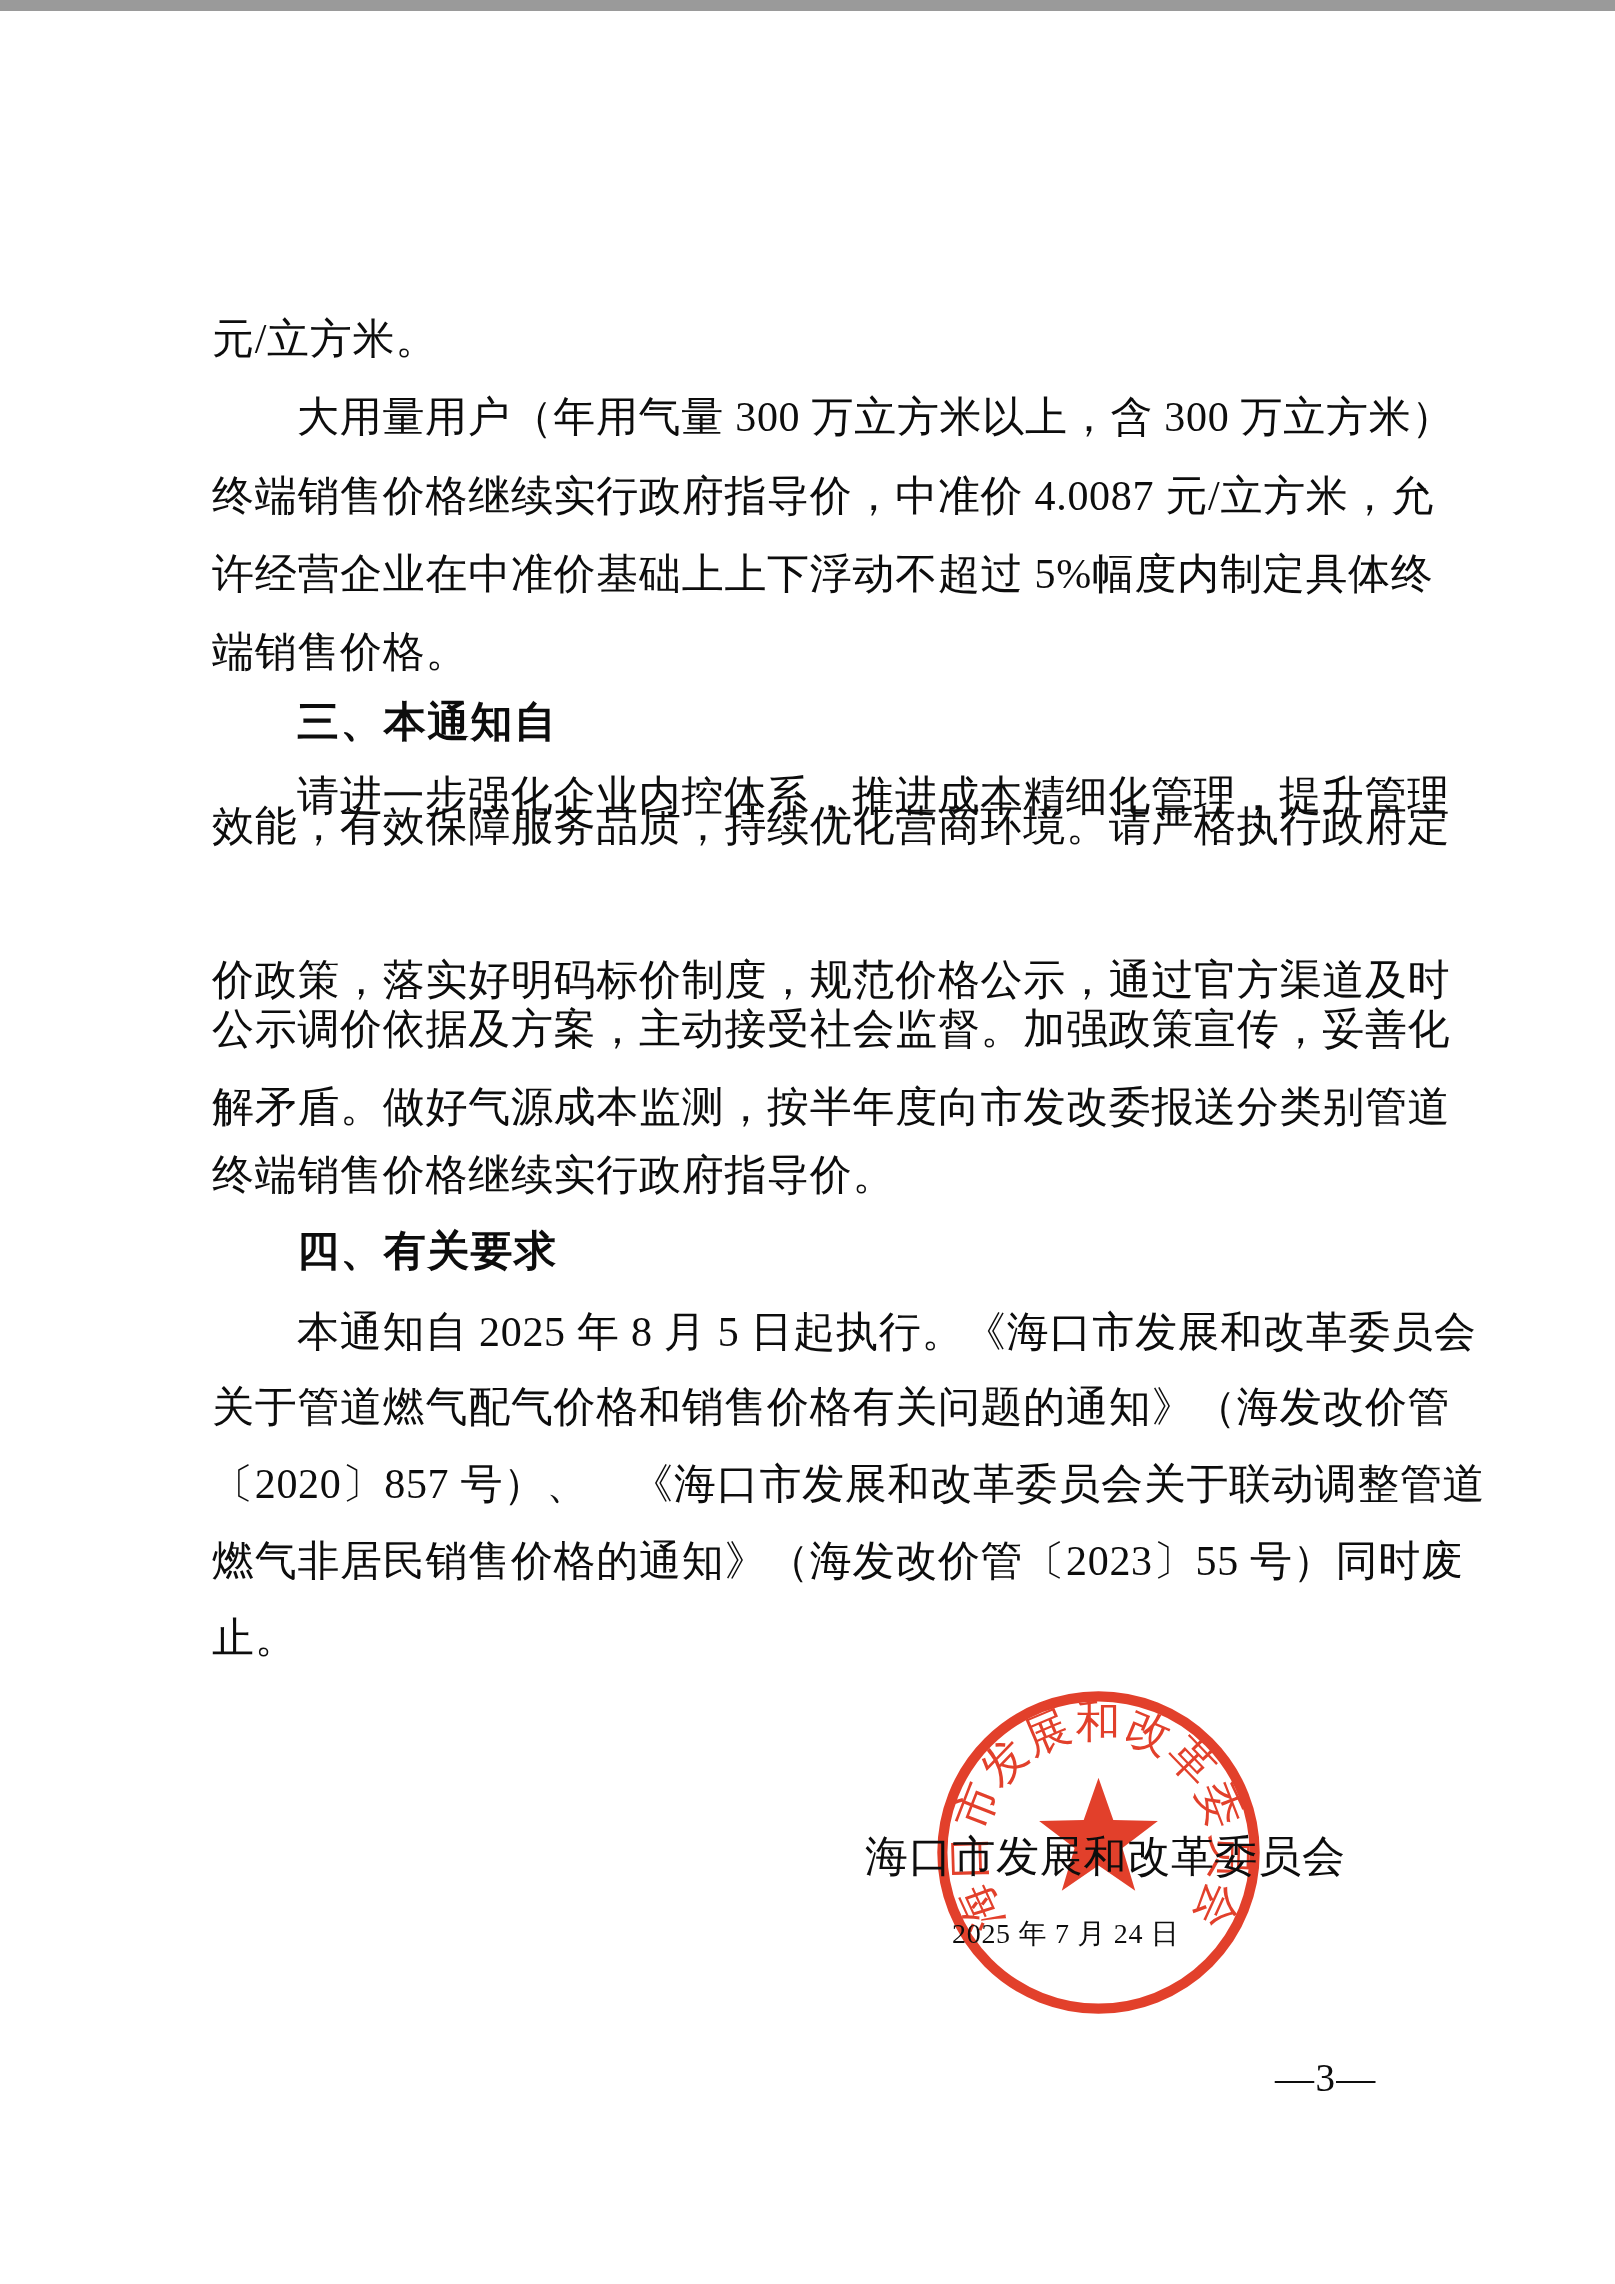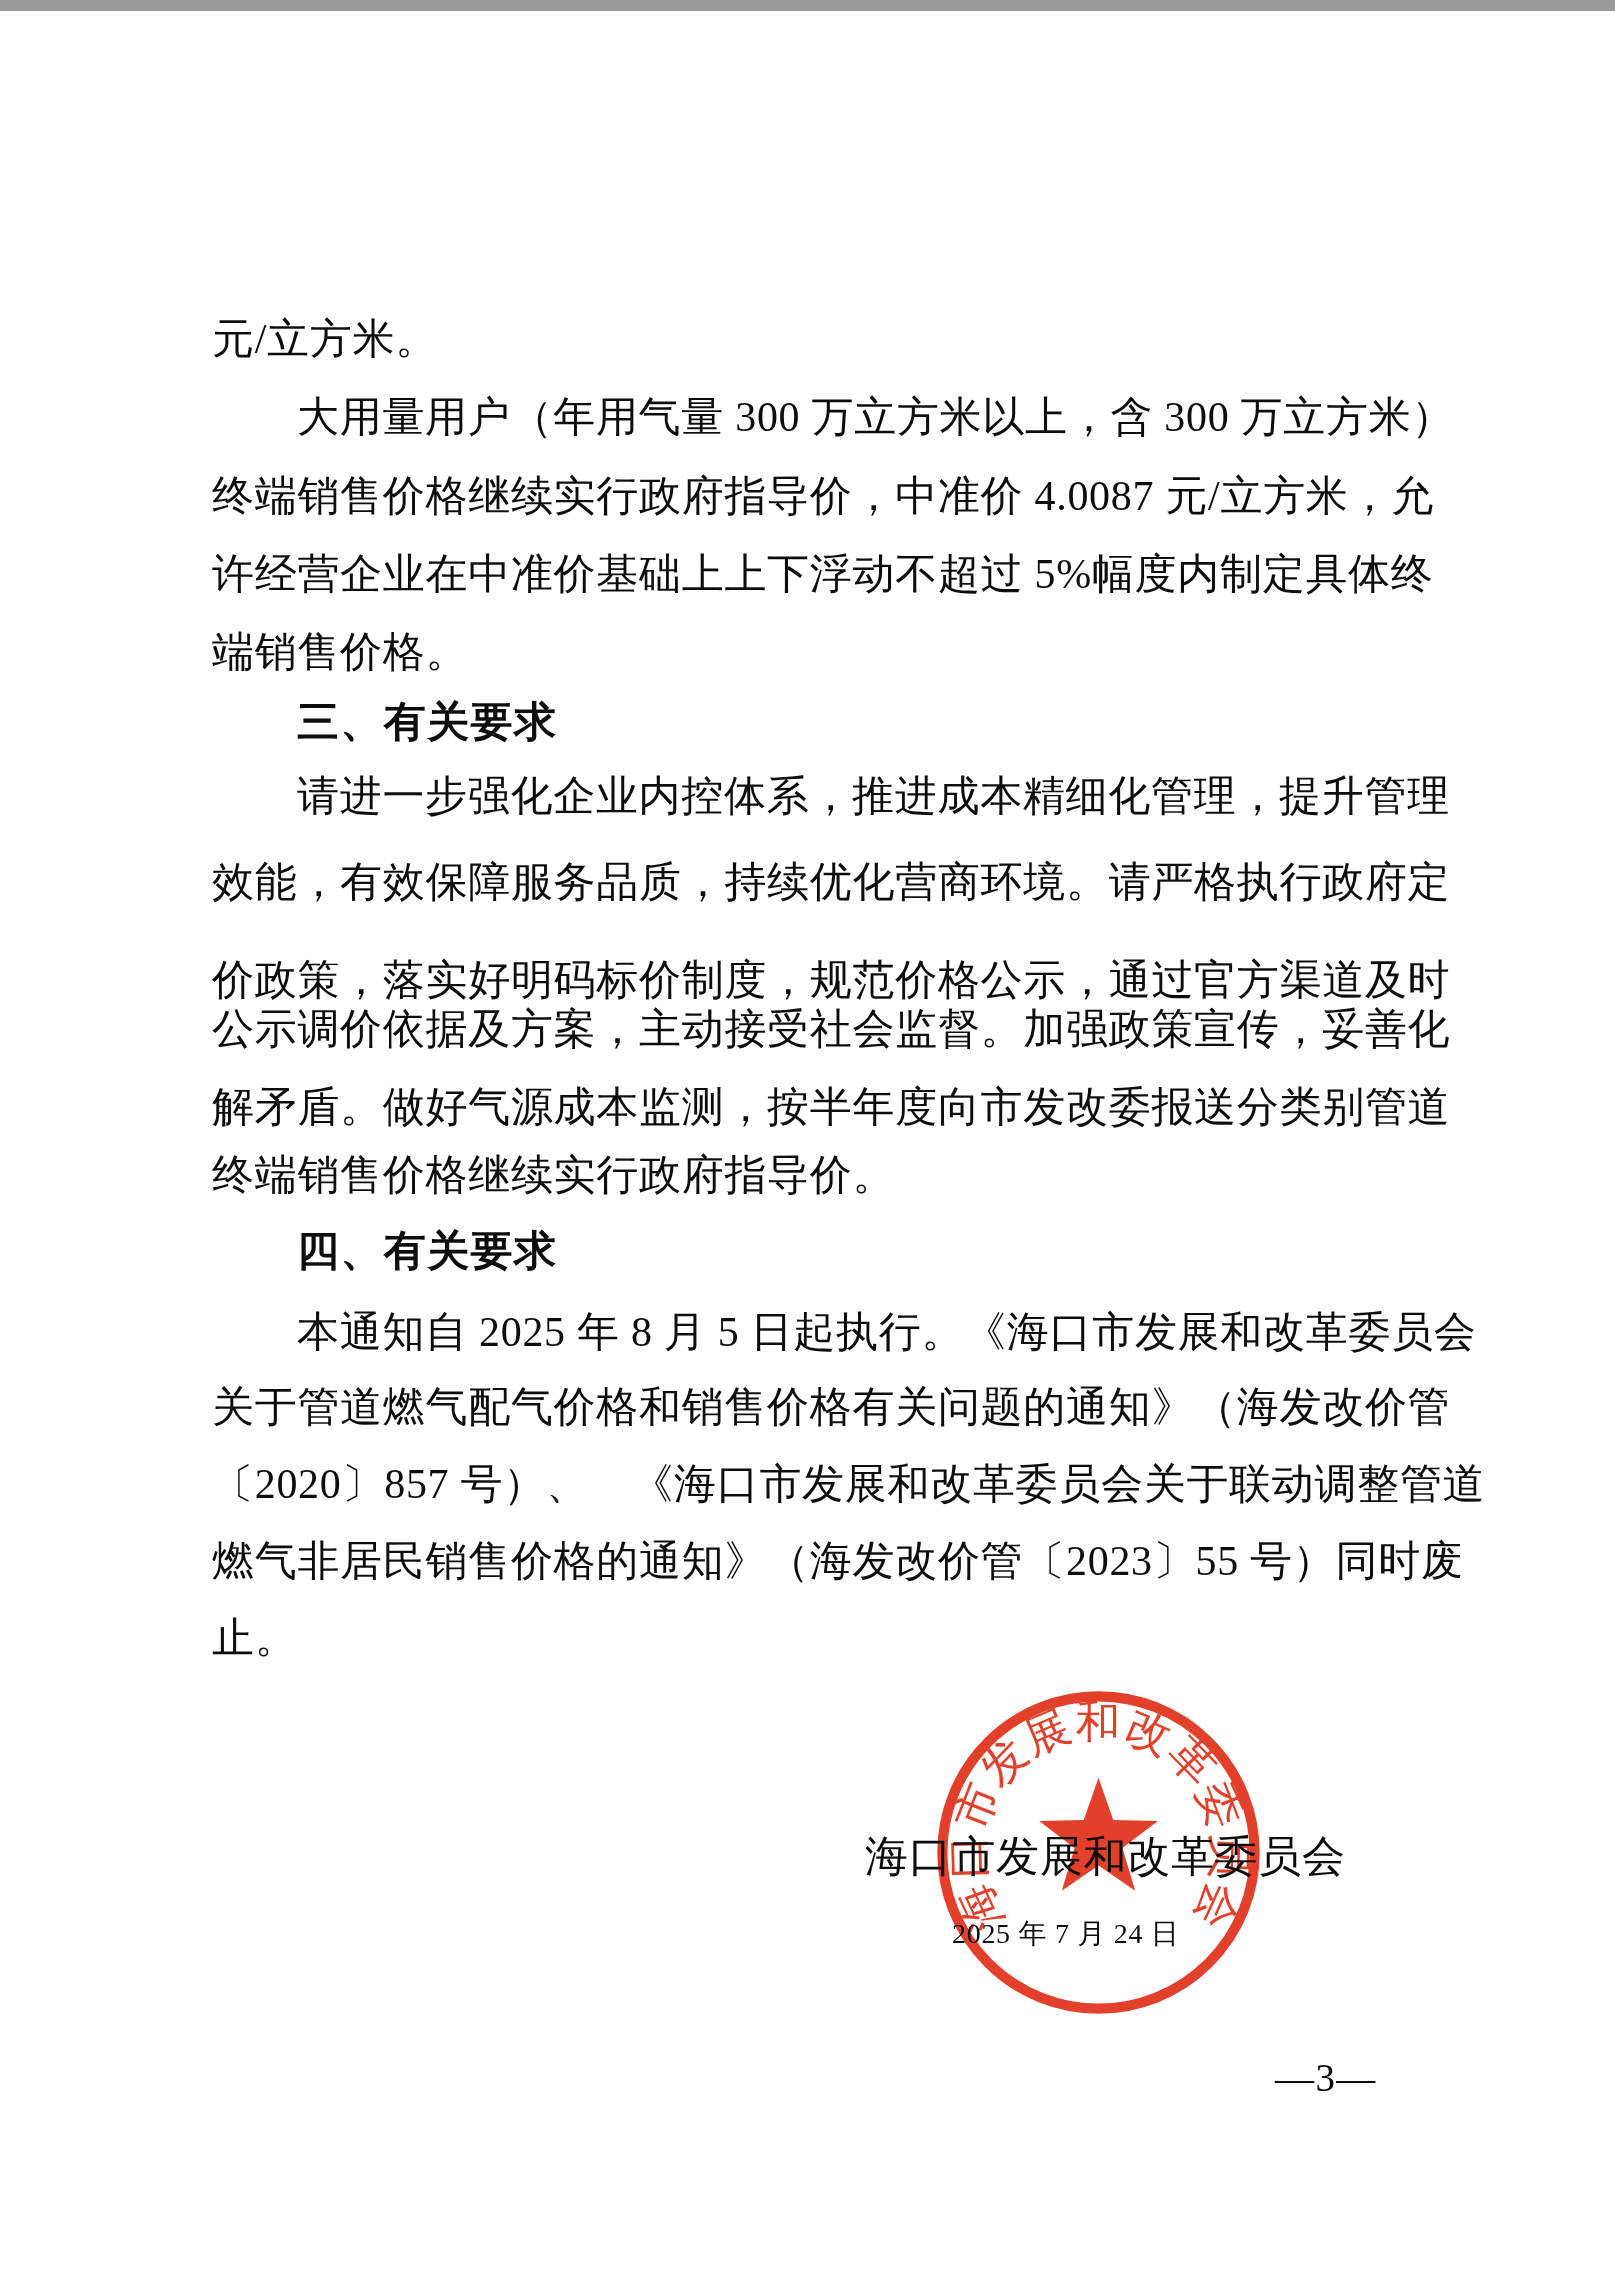--- a/index.html
+++ b/index.html
@@ -68,23 +68,23 @@
 <body>
 
 <div class="page">
 
   <div id="body-lines">
       <div class="line" style="top: 303px;">元/立方米。</div>
       <div class="line indent" style="top: 381px;">大用量用户（年用气量 300 万立方米以上，含 300 万立方米）</div>
       <div class="line" style="top: 460px;">终端销售价格继续实行政府指导价，中准价 4.0087 元/立方米，允</div>
       <div class="line" style="top: 538px;">许经营企业在中准价基础上上下浮动不超过 5%幅度内制定具体终</div>
       <div class="line" style="top: 616px;">端销售价格。</div>
-      <div class="line indent heading" style="top: 686px;">三、有关要求</div>
+      <div class="line indent heading" style="top: 686px;">三、本通知自</div>
       <div class="line indent" style="top: 760px;">请进一步强化企业内控体系，推进成本精细化管理，提升管理</div>
-      <div class="line" style="top: 846px;">效能，有效保障服务品质，持续优化营商环境。请严格执行政府定</div>
+      <div class="line" style="top: 790px;">效能，有效保障服务品质，持续优化营商环境。请严格执行政府定</div>
       <div class="line" style="top: 944px;">价政策，落实好明码标价制度，规范价格公示，通过官方渠道及时</div>
       <div class="line" style="top: 993px;">公示调价依据及方案，主动接受社会监督。加强政策宣传，妥善化</div>
       <div class="line" style="top: 1071px;">解矛盾。做好气源成本监测，按半年度向市发改委报送分类别管道</div>
       <div class="line" style="top: 1139px;">终端销售价格继续实行政府指导价。</div>
       <div class="line indent heading" style="top: 1215px;">四、有关要求</div>
       <div class="line indent" style="top: 1296px;">本通知自 2025 年 8 月 5 日起执行。《海口市发展和改革委员会</div>
       <div class="line" style="top: 1371px;">关于管道燃气配气价格和销售价格有关问题的通知》（海发改价管</div>
       <div class="line" style="top: 1448px;">〔2020〕857 号）、　《海口市发展和改革委员会关于联动调整管道</div>
       <div class="line" style="top: 1525px; font-family: Liberation Serif, serif;">燃气非居民销售价格的通知》（海发改价管〔2023〕55 号）同时废</div>
       <div class="line" style="top: 1602px;">止。</div>

